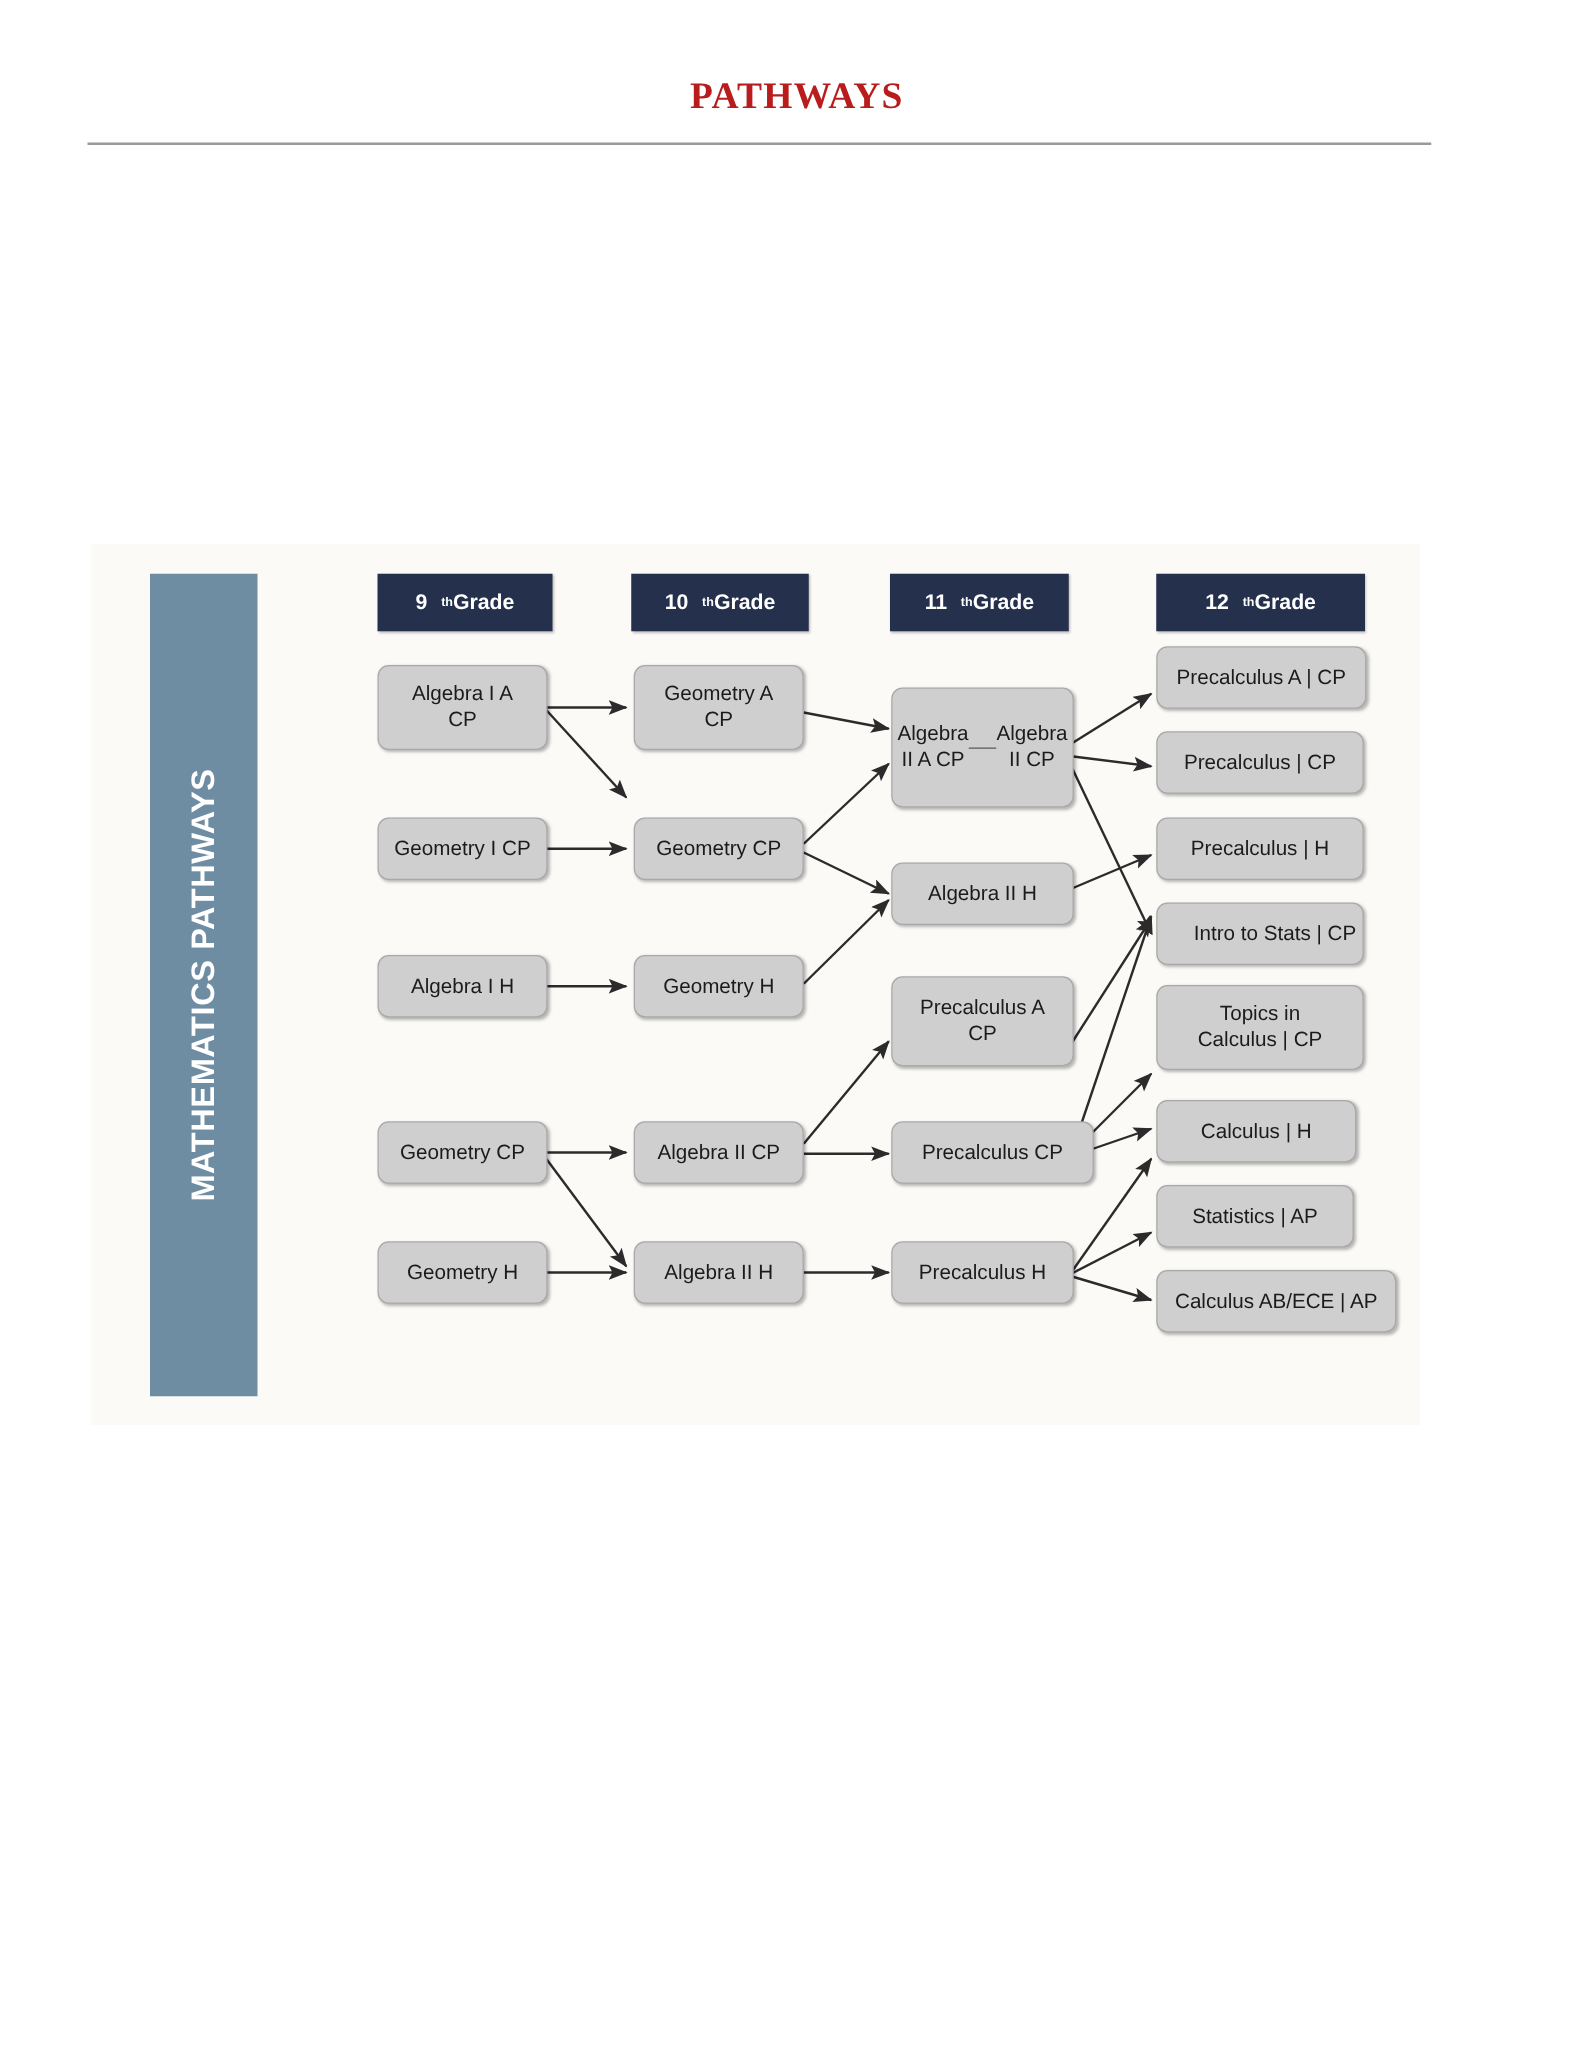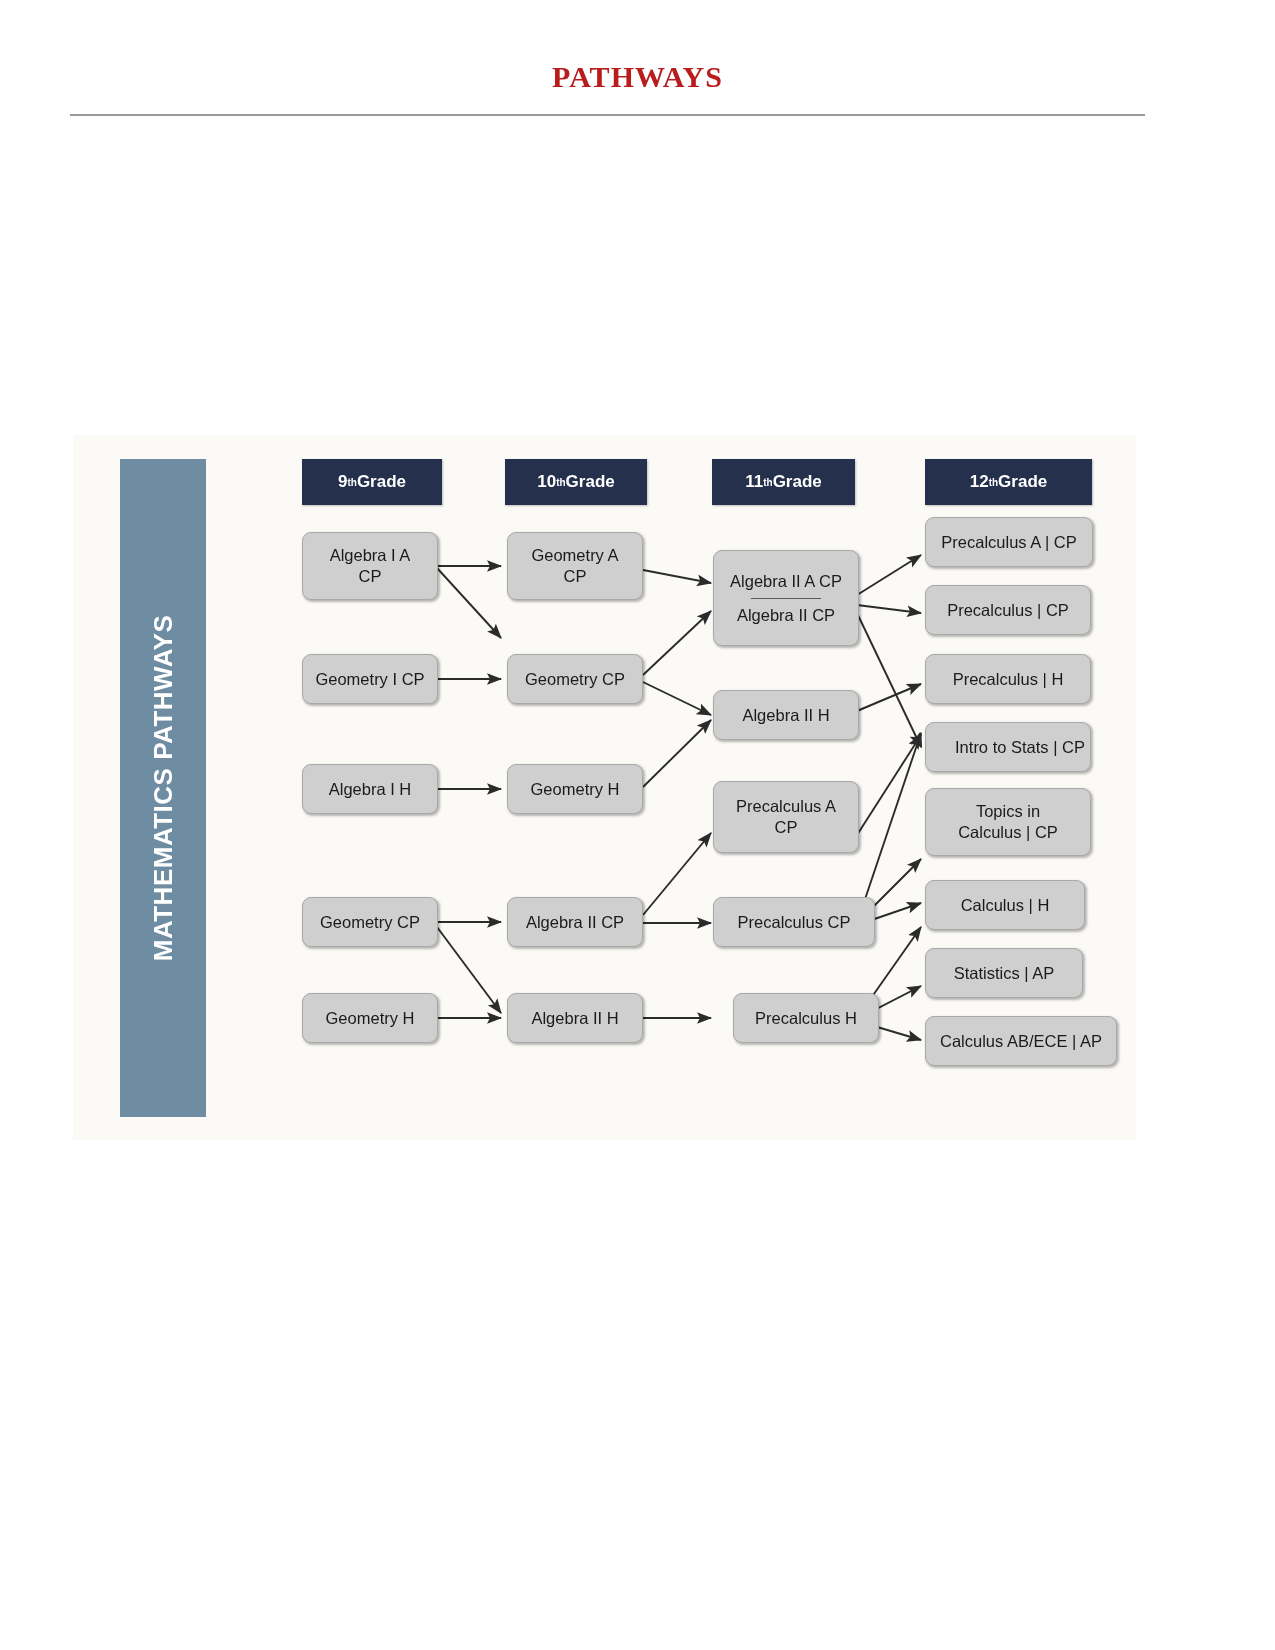--- a/index.html
+++ b/index.html
@@ -62,41 +62,41 @@
     height:46px;
     background:#24304c;
     color:#ffffff;
     font-weight:bold;
     font-size:17px;
     display:flex;
     align-items:center;
     justify-content:center;
     box-shadow:1px 1px 2px rgba(0,0,0,.25);
   }
-  .grade-head sup{font-size:10px;vertical-align:super;}
+  .grade-head sup{font-size:10px;vertical-align:super;padding-left:11px;}
 
   
   .node{
     position:absolute;
     background:#cfcfcf;
     border:1px solid #a9a9a9;
     border-radius:9px;
     color:#1b1b1b;
     font-size:16.5px;
     line-height:1.25;
     display:flex;
     align-items:center;
     justify-content:center;
     text-align:center;
     box-shadow:1.5px 1.5px 2.5px rgba(0,0,0,.28);
     box-sizing:border-box;
     padding:2px 4px;
   }
   .node.split{
-    flex-direction:column;
+    flex-direction:row;
     justify-content:center;
     gap:0px;
   }
   .node .sub{display:block;padding:5px 0;}
   .node .divider{
     width:52%;height:1px;background:#5a5a5a;margin:1px 0;
   }
 
   
   #arrows{
@@ -218,21 +218,21 @@
   <div class="node" style="left:640px;top:255px;width:146px;height:50px;">
     <span>Algebra II H</span>
   </div>
   <div class="node" style="left:640px;top:346px;width:146px;height:72px;">
     <span><span>Precalculus A</span><br>
     <span>CP</span></span>
   </div>
   <div class="node" style="left:612px;top:462px;width:162px;height:50px;margin-left:28px;">
     <span>Precalculus CP</span>
   </div>
-  <div class="node" style="left:640px;top:558px;width:146px;height:50px;margin-left:20px;">
+  <div class="node" style="left:640px;top:558px;width:146px;height:50px;">
     <span>Precalculus H</span>
   </div>
 
   <div class="node" style="left:852px;top:82px;width:168px;height:50px;">
     <span>Precalculus A | CP</span>
   </div>
   <div class="node" style="left:852px;top:150px;width:166px;height:50px;">
     <span>Precalculus | CP</span>
   </div>
   <div class="node" style="left:852px;top:219px;width:166px;height:50px;">

